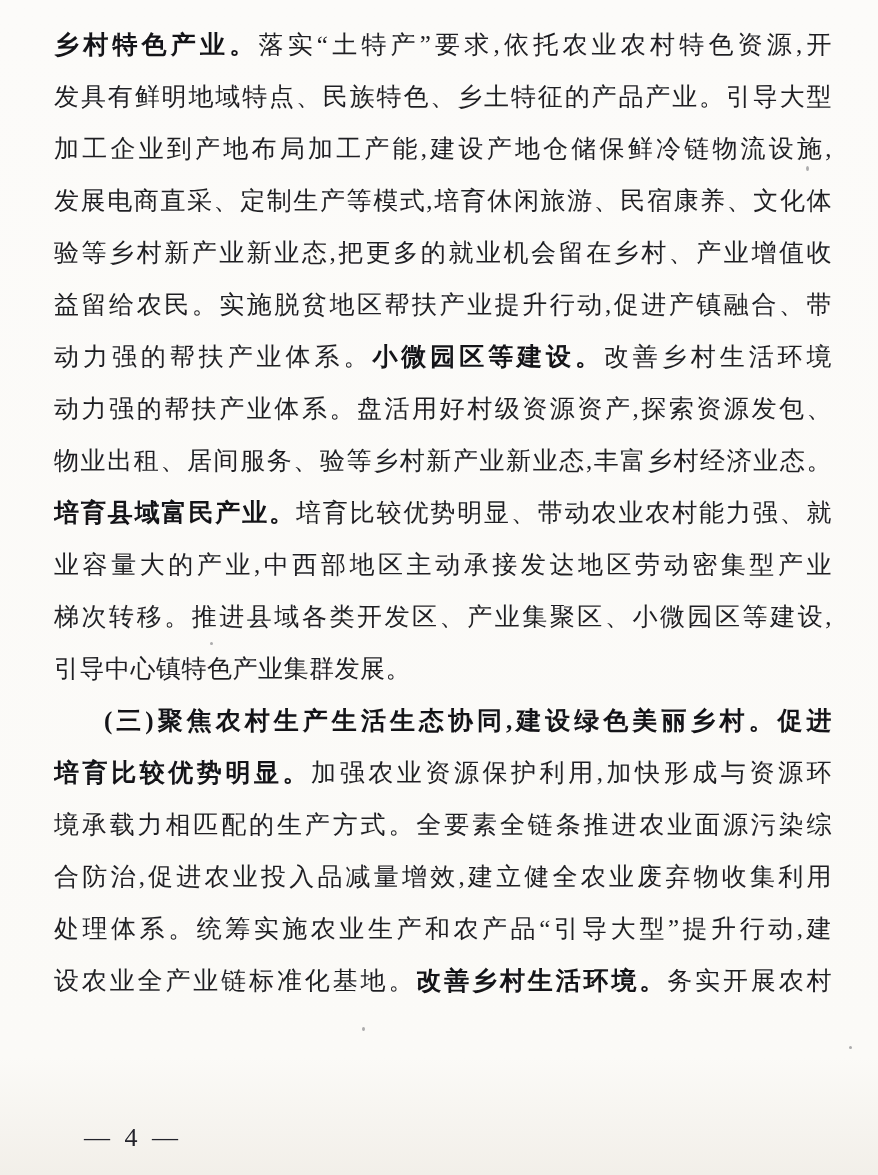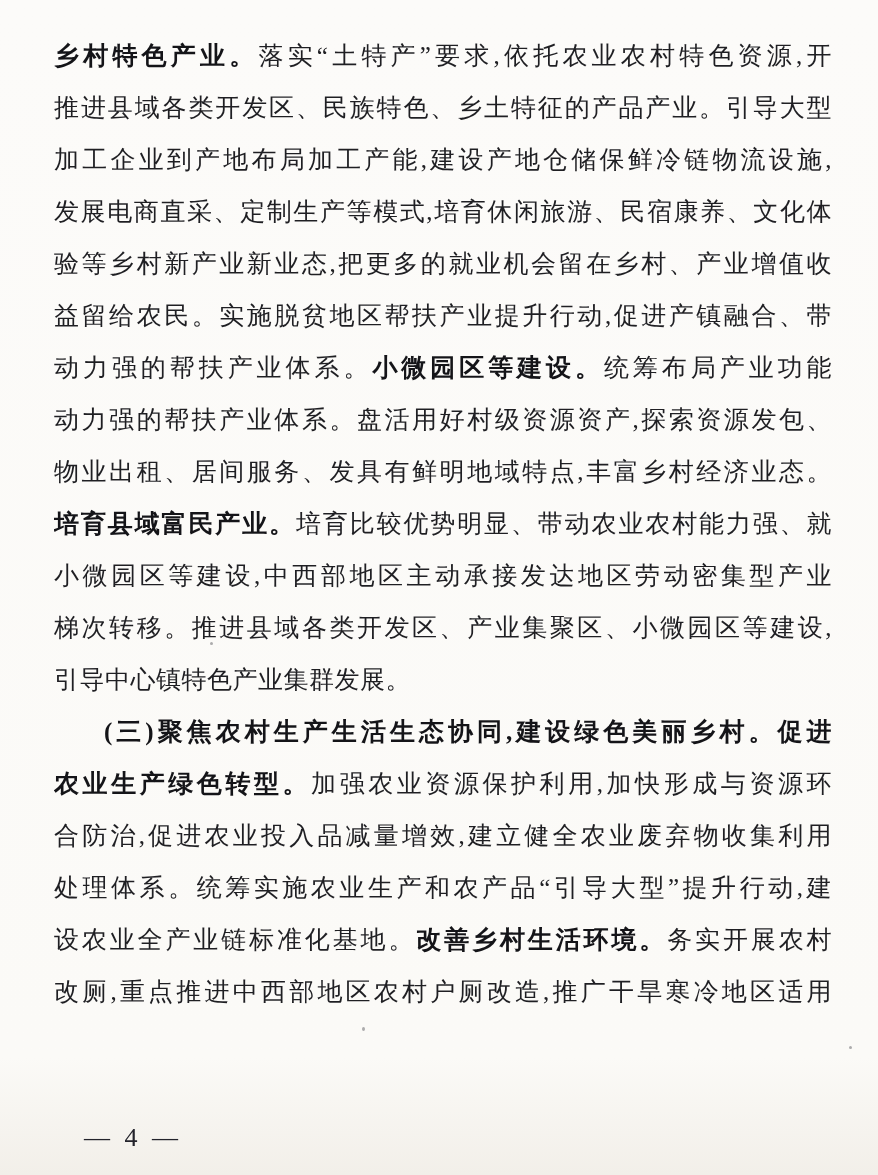--- a/index.html
+++ b/index.html
@@ -17,21 +17,21 @@
   .page {
     position: absolute;
     inset: 0;
     background: linear-gradient(180deg, #fcfbf9 0%, #fbfaf7 90%, #f2efe9 100%);
     color: #1f1f23;
   }
   .content {
     position: absolute;
     left: 54px;
     right: 46px;
-    top: 30px;
+    top: 19px;
   }
   .line {
     font-size: 25px;
     line-height: 52px;
     height: 52px;
     overflow: hidden;
     text-align: justify;
     text-align-last: justify;
     text-justify: inter-character;
     white-space: normal;
@@ -61,37 +61,37 @@
     background: #6b6b70;
     opacity: 0.55;
   }
 </style>
 </head>
 <body>
 
 <div class="page">
   <div class="content" id="body-text">
       <div class="line"><span class="seg-bold">乡村特色产业。</span><span class="seg-regular">落实“土特产”要求,依托农业农村特色资源,开</span></div>
-      <div class="line"><span class="seg-regular">推进县域各类开发区、民族特色、乡土特征的产品产业。引导大型</span></div>
+      <div class="line"><span class="seg-regular">发具有鲜明地域特点、民族特色、乡土特征的产品产业。引导大型</span></div>
       <div class="line"><span class="seg-regular">加工企业到产地布局加工产能,建设产地仓储保鲜冷链物流设施,</span></div>
       <div class="line"><span class="seg-regular">发展电商直采、定制生产等模式,培育休闲旅游、民宿康养、文化体</span></div>
       <div class="line"><span class="seg-regular">验等乡村新产业新业态,把更多的就业机会留在乡村、产业增值收</span></div>
       <div class="line"><span class="seg-regular">益留给农民。实施脱贫地区帮扶产业提升行动,促进产镇融合、带</span></div>
-      <div class="line"><span class="seg-regular">动力强的帮扶产业体系。</span><span class="seg-bold">小微园区等建设。</span><span class="seg-regular">统筹布局产业功能</span></div>
+      <div class="line"><span class="seg-regular">动力强的帮扶产业体系。</span><span class="seg-bold">小微园区等建设。</span><span class="seg-regular">改善乡村生活环境</span></div>
       <div class="line"><span class="seg-regular">动力强的帮扶产业体系。盘活用好村级资源资产,探索资源发包、</span></div>
-      <div class="line"><span class="seg-regular">物业出租、居间服务、发具有鲜明地域特点,丰富乡村经济业态。</span></div>
+      <div class="line"><span class="seg-regular">物业出租、居间服务、验等乡村新产业新业态,丰富乡村经济业态。</span></div>
       <div class="line"><span class="seg-bold">培育县域富民产业。</span><span class="seg-regular">培育比较优势明显、带动农业农村能力强、就</span></div>
-      <div class="line"><span class="seg-regular">小微园区等建设,中西部地区主动承接发达地区劳动密集型产业</span></div>
+      <div class="line"><span class="seg-regular">业容量大的产业,中西部地区主动承接发达地区劳动密集型产业</span></div>
       <div class="line"><span class="seg-regular">梯次转移。推进县域各类开发区、产业集聚区、小微园区等建设,</span></div>
       <div class="line no-stretch"><span class="seg-regular">引导中心镇特色产业集群发展。</span></div>
       <div class="line" style="text-indent: 2em;"><span class="seg-bold">(三)聚焦农村生产生活生态协同,建设绿色美丽乡村。促进</span></div>
-      <div class="line"><span class="seg-bold">农业生产绿色转型。</span><span class="seg-regular">加强农业资源保护利用,加快形成与资源环</span></div>
+      <div class="line"><span class="seg-bold">培育比较优势明显。</span><span class="seg-regular">加强农业资源保护利用,加快形成与资源环</span></div>
+      <div class="line"><span class="seg-regular">境承载力相匹配的生产方式。全要素全链条推进农业面源污染综</span></div>
       <div class="line"><span class="seg-regular">合防治,促进农业投入品减量增效,建立健全农业废弃物收集利用</span></div>
       <div class="line"><span class="seg-regular">处理体系。统筹实施农业生产和农产品“引导大型”提升行动,建</span></div>
       <div class="line"><span class="seg-regular">设农业全产业链标准化基地。</span><span class="seg-bold">改善乡村生活环境。</span><span class="seg-regular">务实开展农村</span></div>
-      <div class="line"><span class="seg-regular">改厕,重点推进中西部地区农村户厕改造,推广干旱寒冷地区适用</span></div>
     </div>
   <div class="footer">— 4 —</div>
   <div class="speck" style="left: 806px; top: 166px; width: 3px; height: 5px;"></div>
   <div class="speck" style="left: 210px; top: 642px; width: 3px; height: 3px;"></div>
   <div class="speck" style="left: 362px; top: 1027px; width: 3px; height: 4px;"></div>
   <div class="speck" style="left: 849px; top: 1046px; width: 3px; height: 3px;"></div>
 </div>
 
 </body></html>

